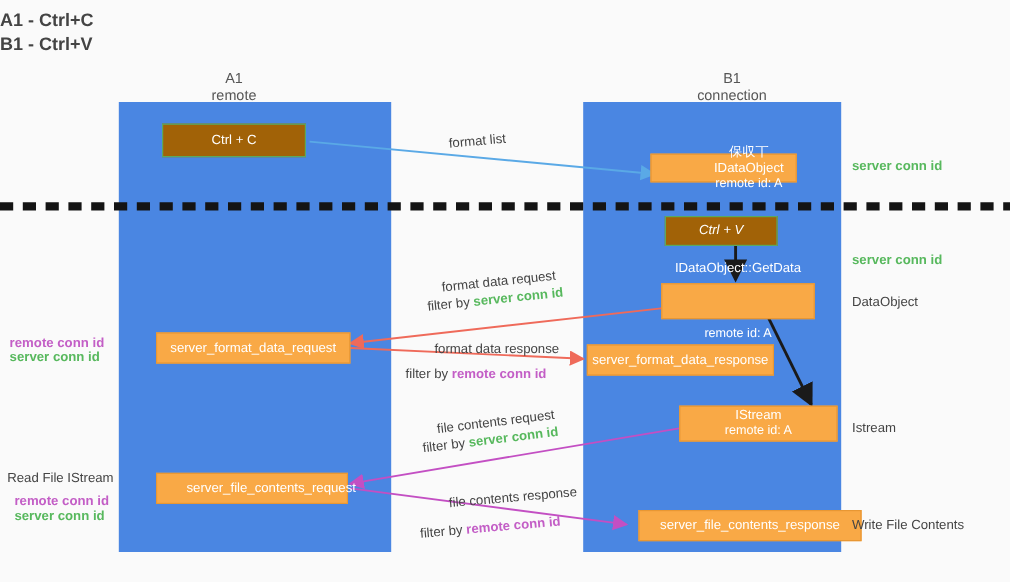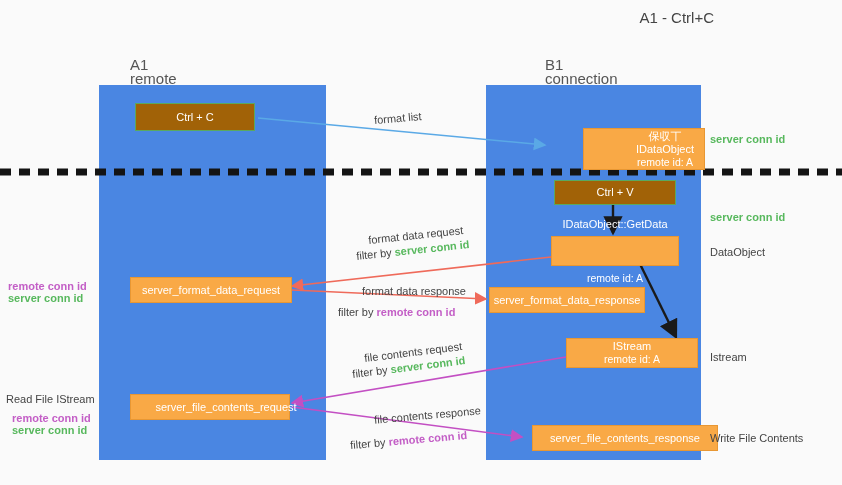--- a/index.html
+++ b/index.html
@@ -9,26 +9,26 @@
     font-family:"Liberation Sans", sans-serif;
     overflow:hidden;
     position:relative;
     color:#404040;
   }
   #stage{position:absolute;left:0;top:0;width:842px;height:485px;}
 
   
   .title{
     position:absolute;left:0;top:8px;width:714px;
-    text-align:right;font-size:15px;line-height:20px;color:#444;
+    text-align:left;font-size:15px;line-height:20px;color:#444;font-weight:bold;
   }
 
   
   .lane-head{
-    position:absolute;text-align:left;font-size:15px;line-height:14px;color:#555;
+    position:absolute;text-align:center;font-size:12px;line-height:14px;color:#555;
   }
 
   
   .lane{
     position:absolute;background:#4a86e2;
   }
 
   
   .box{
     position:absolute;
@@ -57,20 +57,21 @@
   .cap .m{color:#c35ec6;font-weight:bold;}
   svg.overlay{position:absolute;left:0;top:0;width:842px;height:485px;pointer-events:none;}
 </style>
 </head>
 <body>
 
 <div id="stage">
 
   <div class="title">
     <div>A1 - Ctrl+C</div>
+    <div>B1 - Ctrl+V</div>
   </div>
 
   <div class="lane-head" style="left:130px;top:58px;width:130px;">
     <div>A1</div>
     <div>remote</div>
   </div>
   <div class="lane-head" style="left:545px;top:58px;width:130px;">
     <div>B1</div>
     <div>connection</div>
   </div>
@@ -116,26 +117,26 @@
   </div>
 
   <div class="box orange" style="left:130px;top:277px;width:162px;height:26px;">
     <div>server_format_data_request</div>
   </div>
 
   <div class="box orange" style="left:130px;top:394px;width:160px;height:26px;padding-left:32px;">
     <div>server_file_contents_request</div>
   </div>
 
-  <div class="box orange" style="left:583px;top:128px;width:122px;height:42px;padding-left:42px;">
+  <div class="box orange" style="left:542px;top:128px;width:122px;height:24px;padding-left:42px;">
     <div>保収丅IDataObject</div>
     <div class="l2">remote id: A</div>
   </div>
 
-  <div class="box green" style="left:554px;top:180px;width:122px;height:25px;">
+  <div class="box green" style="left:554px;top:180px;width:94px;height:25px;font-style:italic;">
     <div>Ctrl + V</div>
   </div>
 
   <div class="box orange" style="left:551px;top:236px;width:128px;height:30px;gap:41px;">
     <div>IDataObject::GetData</div>
     <div class="l2">remote id: A</div>
   </div>
 
   <div class="box orange" style="left:489px;top:287px;width:156px;height:26px;">
     <div>server_format_data_response</div>

